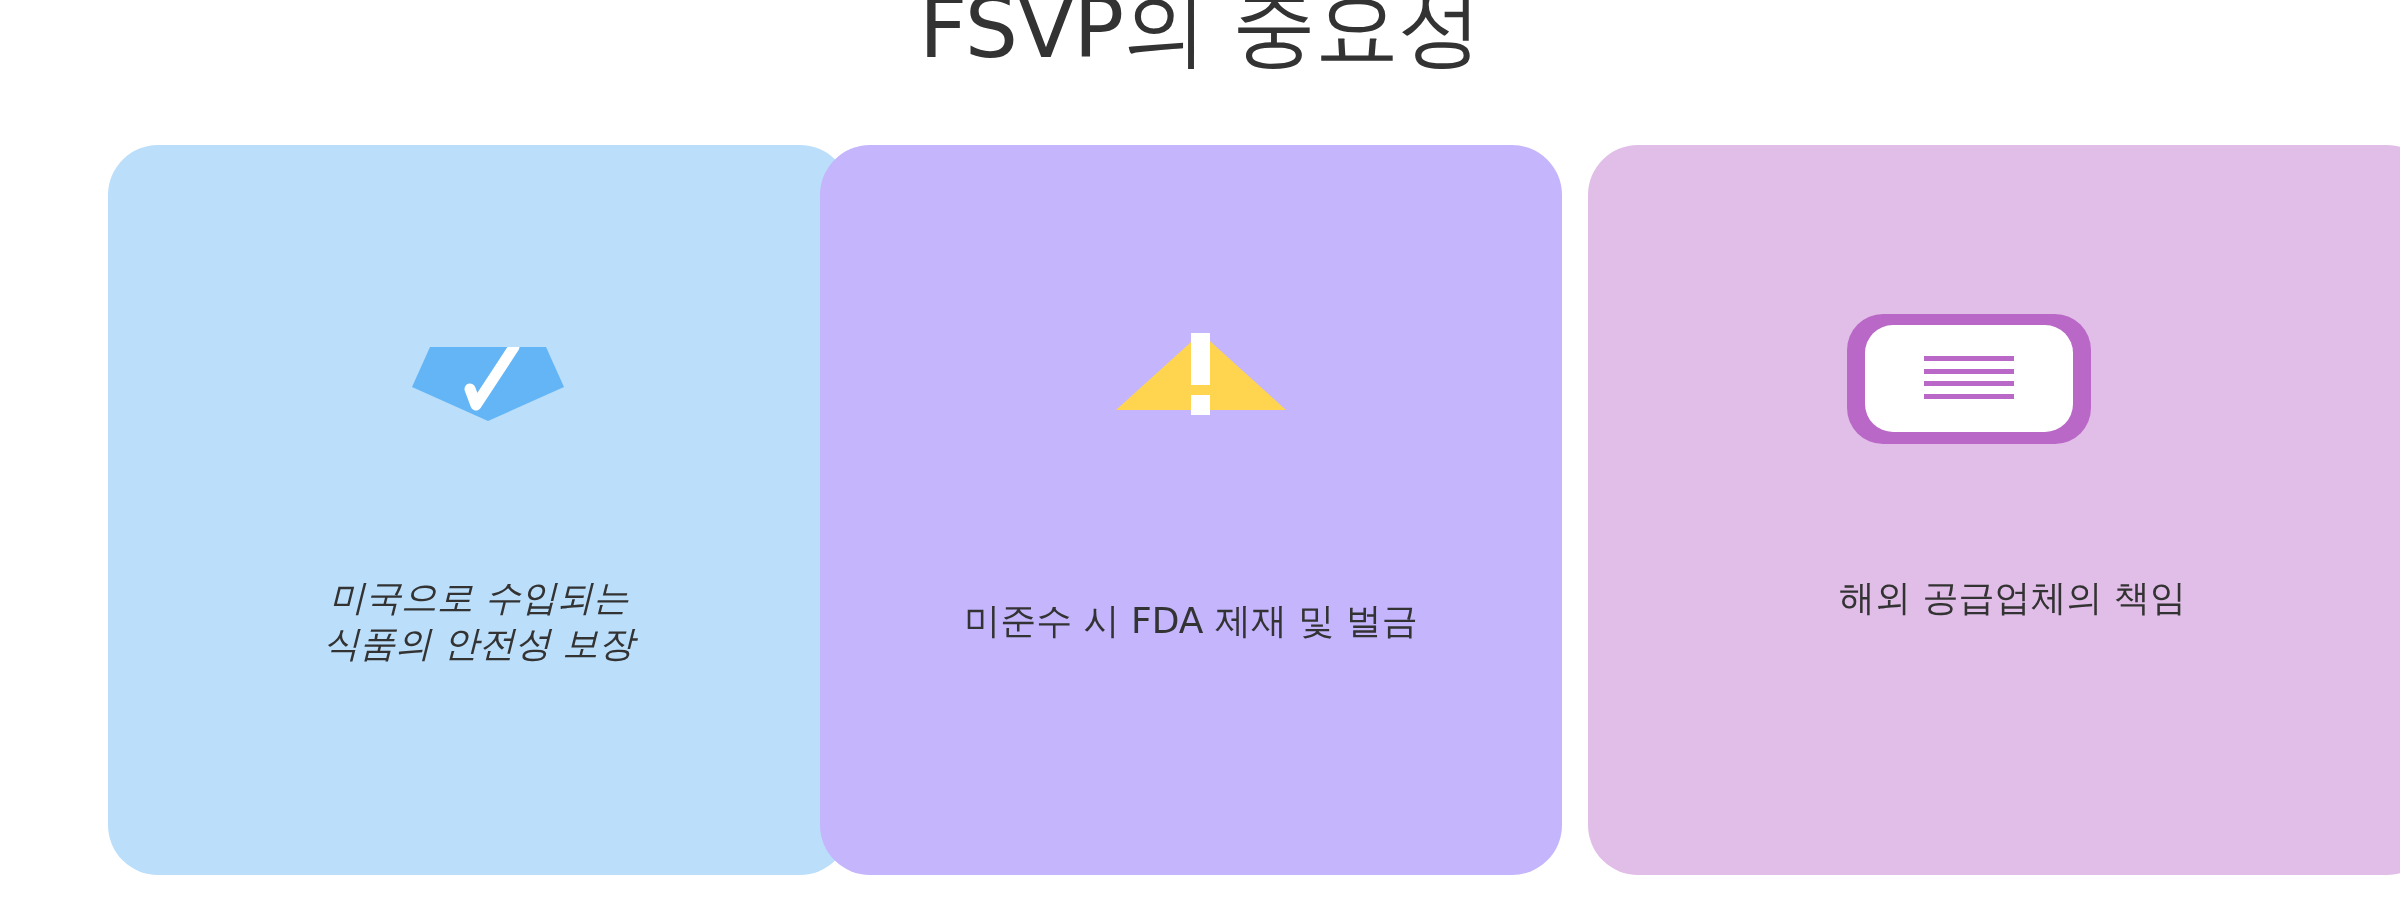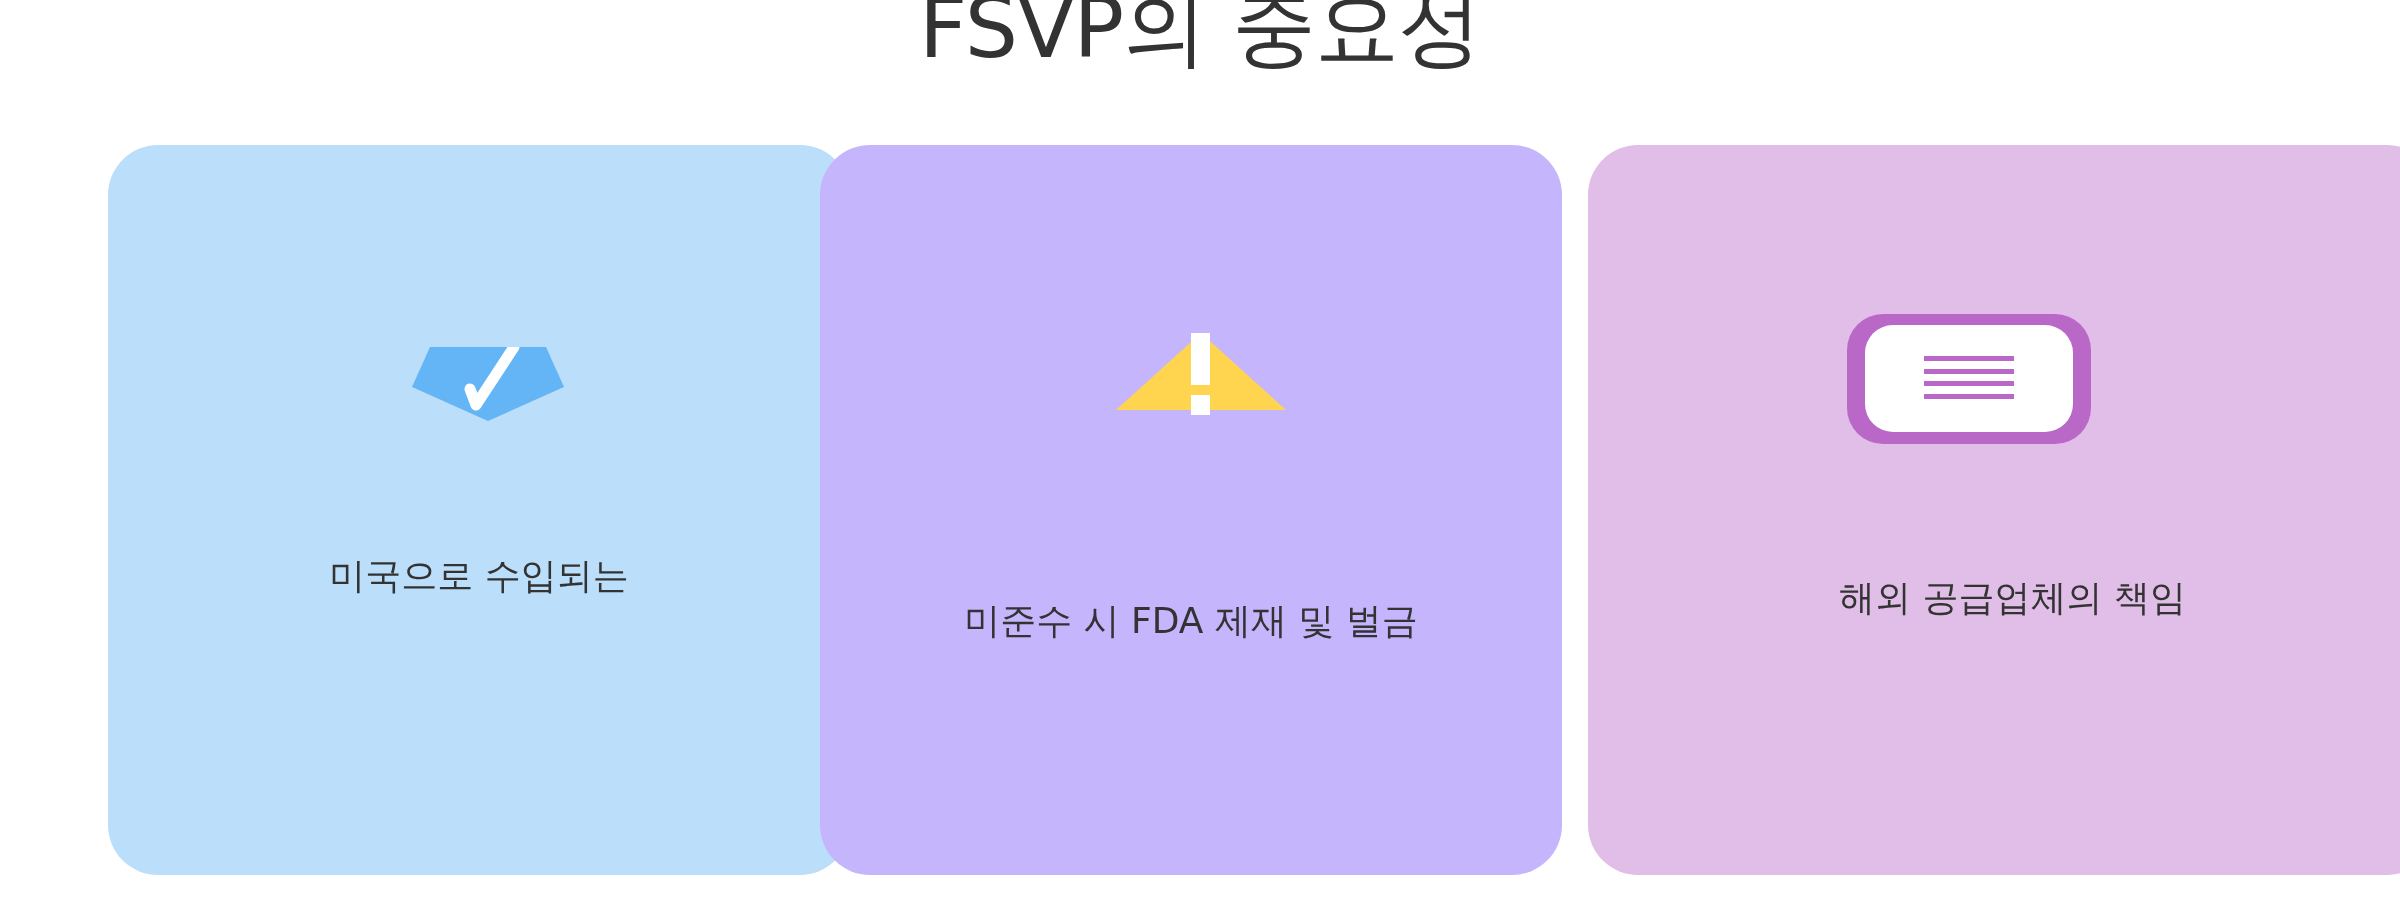--- a/index.html
+++ b/index.html
@@ -19,22 +19,23 @@
 </head>
 <body>
 
 <div class="title">FSVP의 중요성</div>
 
 <div class="card blue">
   <svg class="icon" style="left:304px; top:202px;" width="156" height="76" viewBox="0 0 156 76">
     <polygon points="18,0 134,0 152,40 76,74 0,40" fill="#64b5f6"></polygon>
     <path d="M58,42 L64,58 L102,0" stroke="#ffffff" stroke-width="11" fill="none" stroke-linecap="round" stroke-linejoin="round"></path>
   </svg>
-  <div class="label" style="top:408px;">
+  <div class="label" style="top:430px;font-style:italic;">
     <span class="line">미국으로 수입되는</span>
+    <span class="line">식품의 안전성 보장</span>
   </div>
 </div>
 
 <div class="card yellow">
   <svg class="icon" style="left:294px; top:188px;" width="174" height="82" viewBox="0 0 174 82">
     <polygon points="87,0 172,77 2,77" fill="#ffd54f"></polygon>
     <rect x="77" y="0" width="19" height="52" fill="#ffffff"></rect>
     <rect x="77" y="62" width="19" height="20" fill="#ffffff"></rect>
   </svg>
   <div class="label" style="top:453px;">

